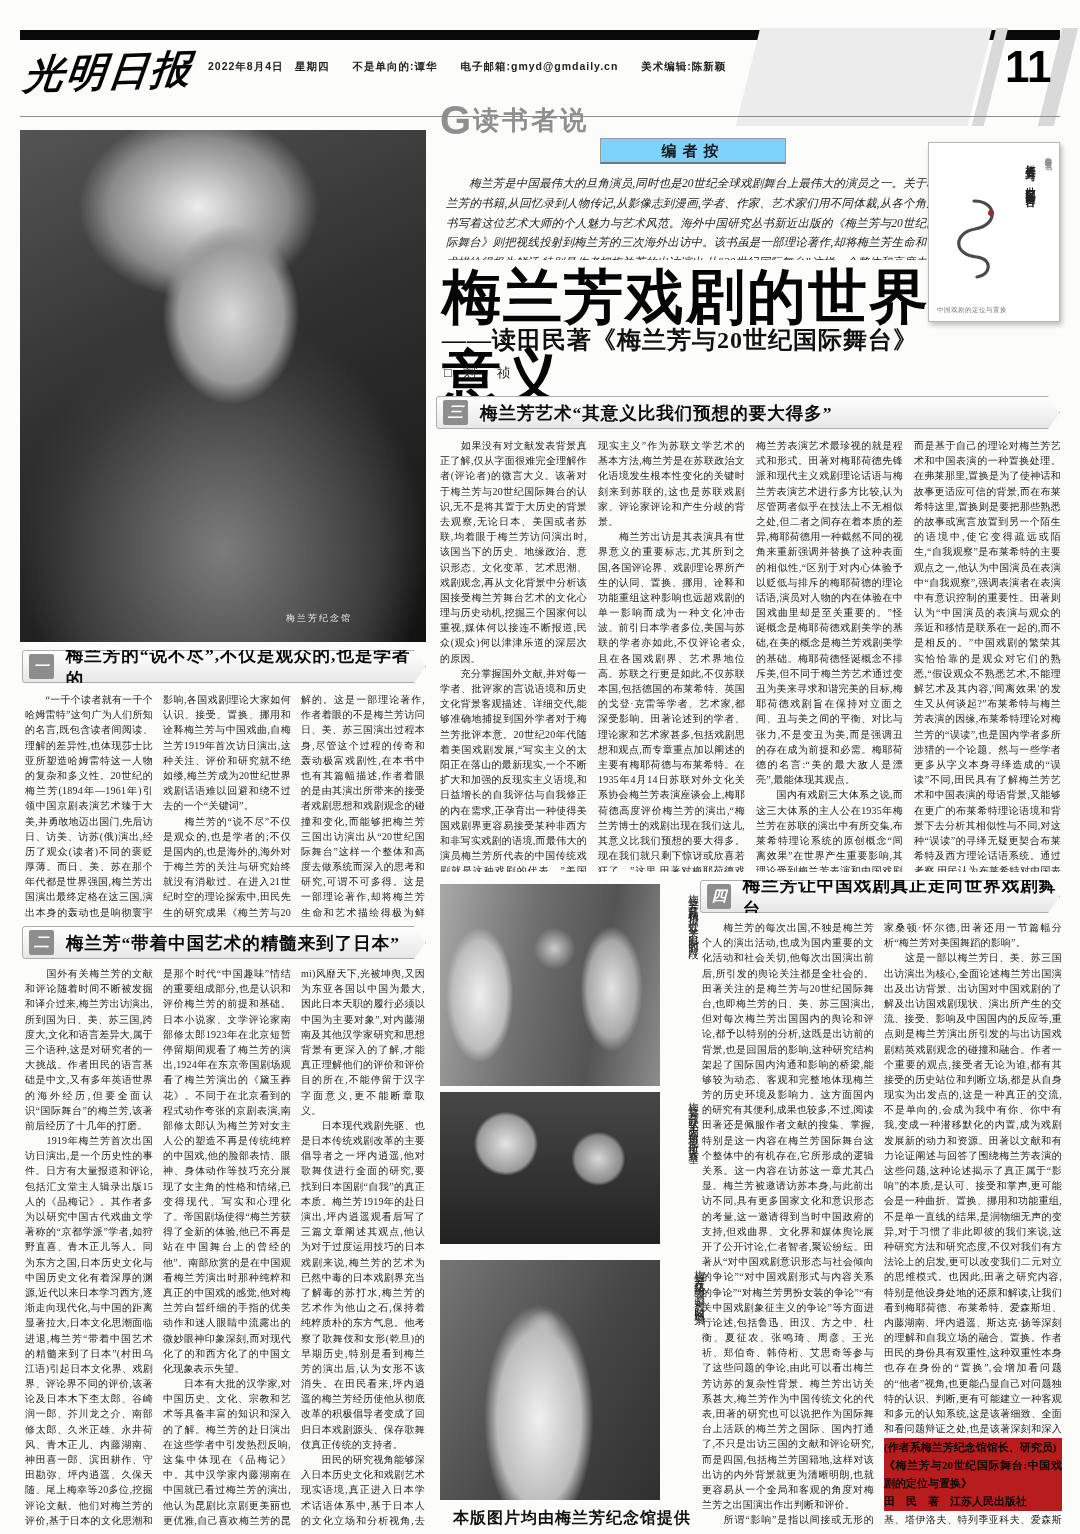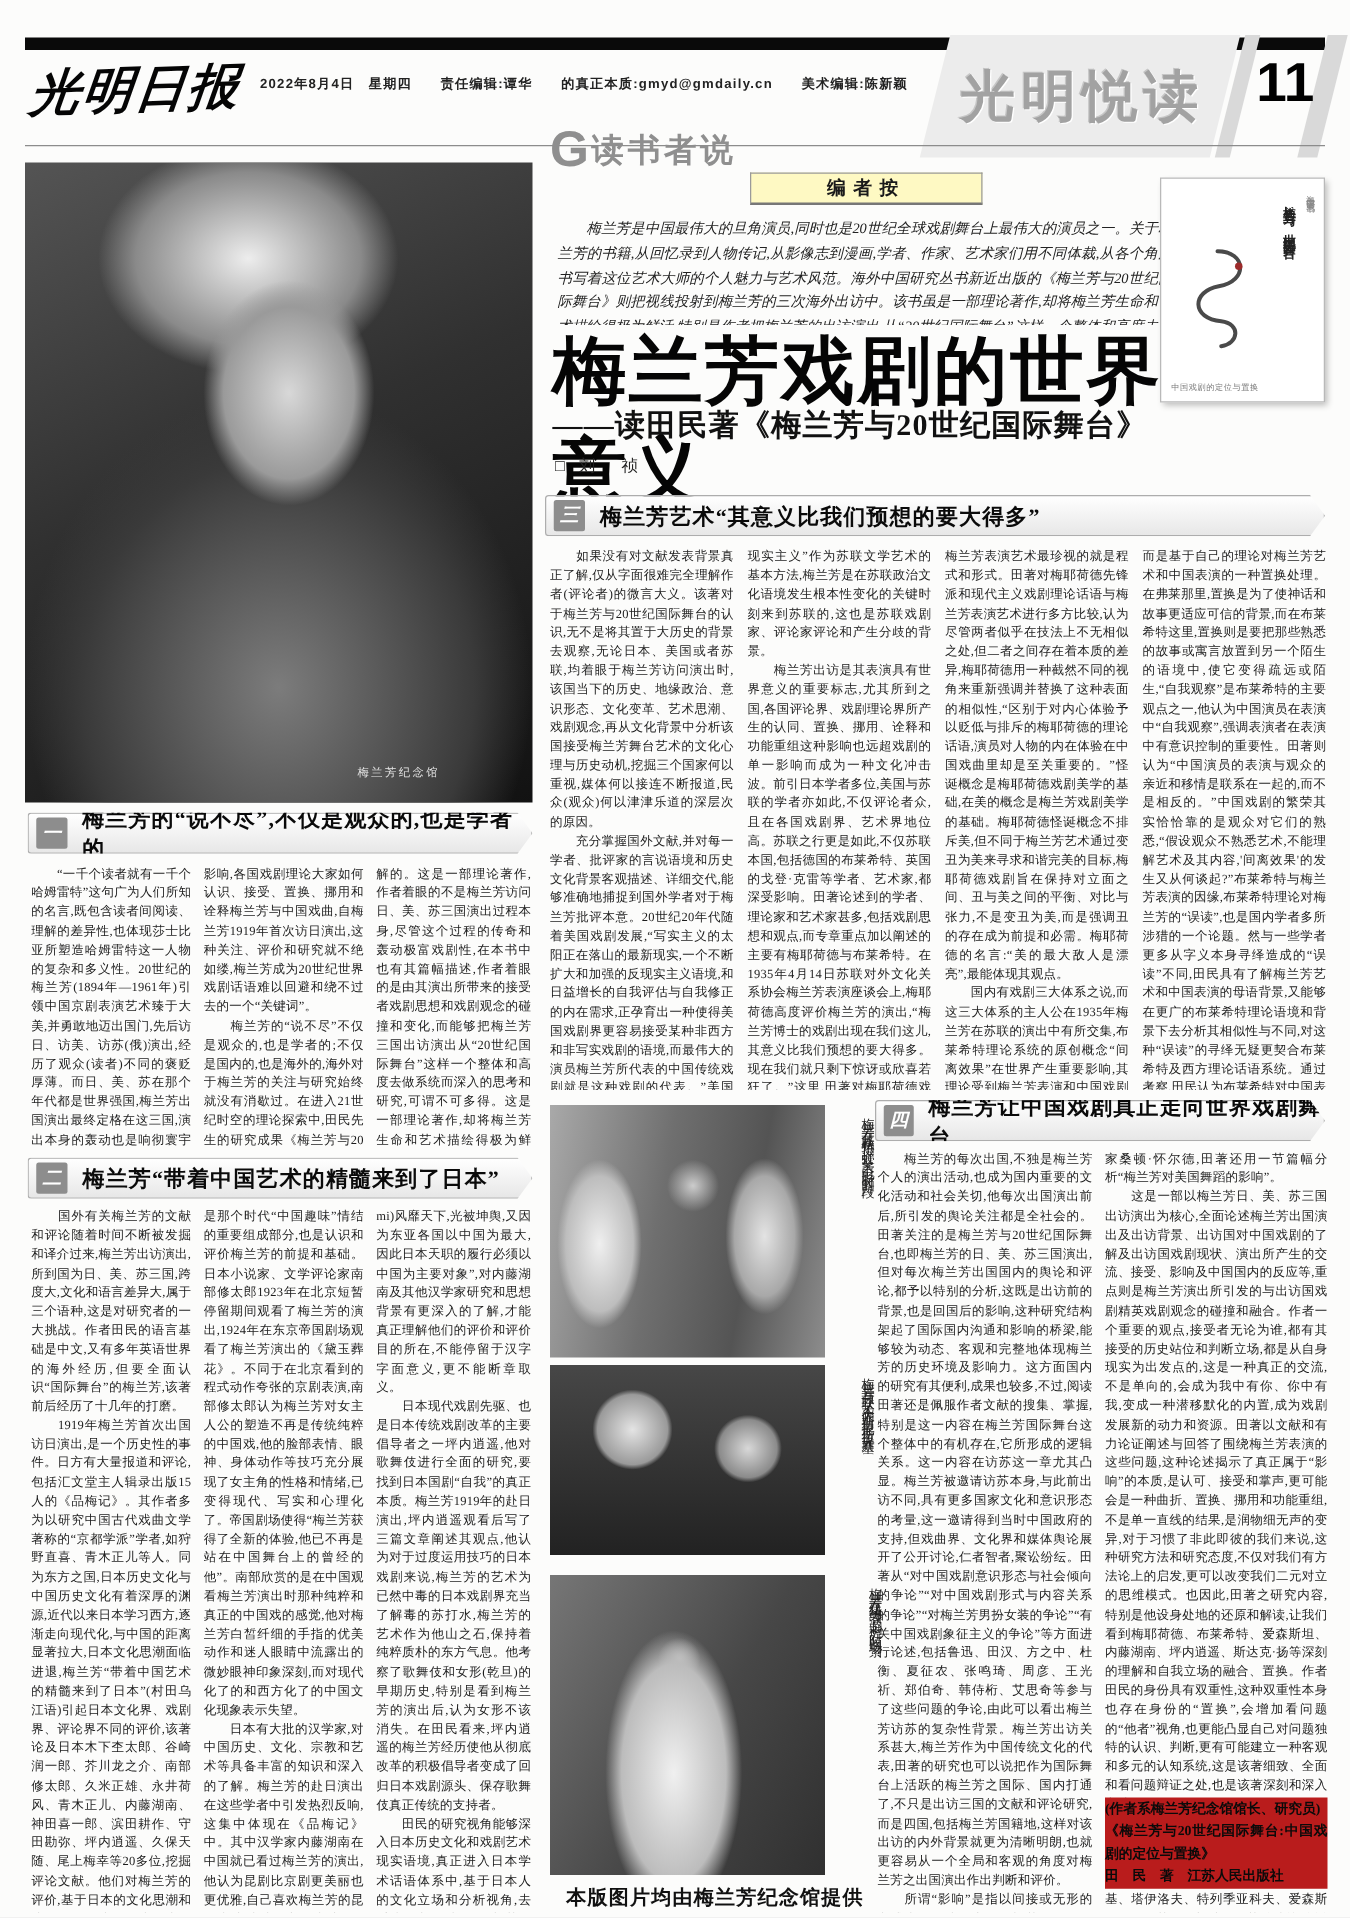--- a/index.html
+++ b/index.html
@@ -69,21 +69,21 @@
   .photos-credit { position:absolute; left:452px; top:1508px; width:240px; text-align:center;
     font-size:16px; font-weight:bold; letter-spacing:1px; color:#111; }
 
   
   .col-logo { position:absolute; left:440px; top:100px; display:flex; align-items:center; }
   .g-icon { font-size:40px; font-weight:bold; color:#8f8f8f; line-height:1; margin-right:2px;
     font-family:"Liberation Sans","DejaVu Sans",sans-serif; }
   .col-logo-label { font-size:26px; color:#8f8f8f; letter-spacing:3px; font-weight:bold; }
   .ed-label {
     position:absolute; left:600px; top:138px; width:186px; height:26px;
-    border:1px solid #9a9a9a; border-bottom:2px solid #777; background:#fef9c3;
+    border:1px solid #9a9a9a; border-bottom:2px solid #777; background:#7dd3fc;
     text-align:center; font-size:15px; font-weight:bold; letter-spacing:6px; line-height:24px; color:#1a1a1a;
   }
   .ed-text {
     position:absolute; left:446px; top:174px; width:492px; height:86px;
     font-size:11.5px; font-style:italic; line-height:1.72; text-align:justify; color:#222;
     white-space:pre-line; overflow:hidden;
   }
 
   
   .book {
@@ -124,25 +124,24 @@
   .credits { position:absolute; left:884px; top:1438px; width:178px; background:#b91c1c;
     font-size:11px; font-weight:bold; line-height:1.65; text-align:justify; color:#0a0a0a; white-space:pre-line; }
 </style>
 </head>
 <body>
 
 <div class="page">
 
   <div class="topbar"></div>
   <div class="logo">光明日报</div>
-  <div class="dateline">2022年8月4日　星期四　　责任编辑:谭华　　的真正本质:gmyd@gmdaily.cn　　美术编辑:陈新颖</div>
+  <div class="dateline">2022年8月4日　星期四　　不是单向的:谭华　　电子邮箱:gmyd@gmdaily.cn　　美术编辑:陈新颖</div>
   <div class="banner-bg"></div>
   <div class="banner-stripe1"></div>
   <div class="banner-stripe2"></div>
-  <div class="banner-title">光明悦读</div>
   <div class="page-num">11</div>
   <div class="mast-rule"></div>
 
   <div class="photo photo-portrait"></div>
   <div class="watermark">梅兰芳纪念馆</div>
 
   <div class="col-logo">
     <span class="g-icon">G</span>
     <span class="col-logo-label">读书者说</span>
   </div>

